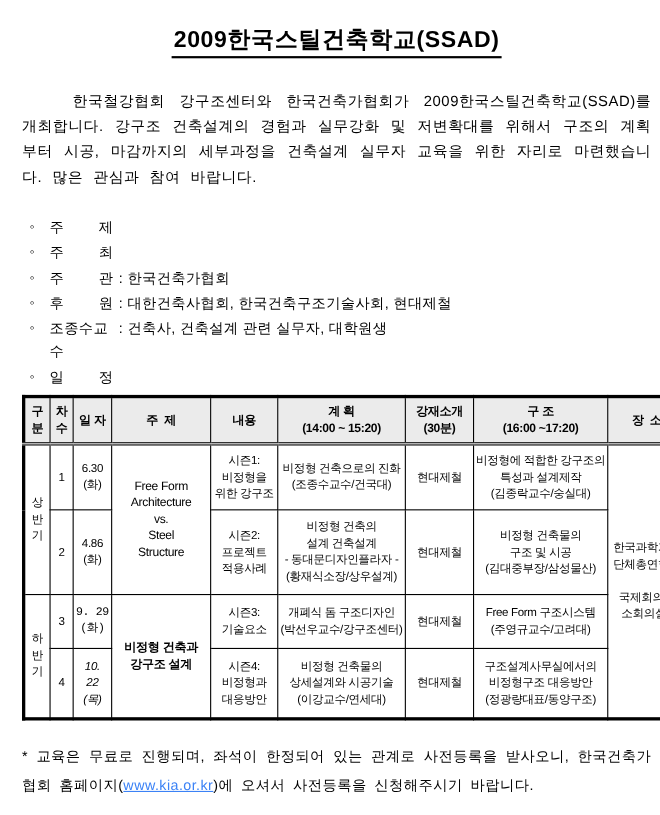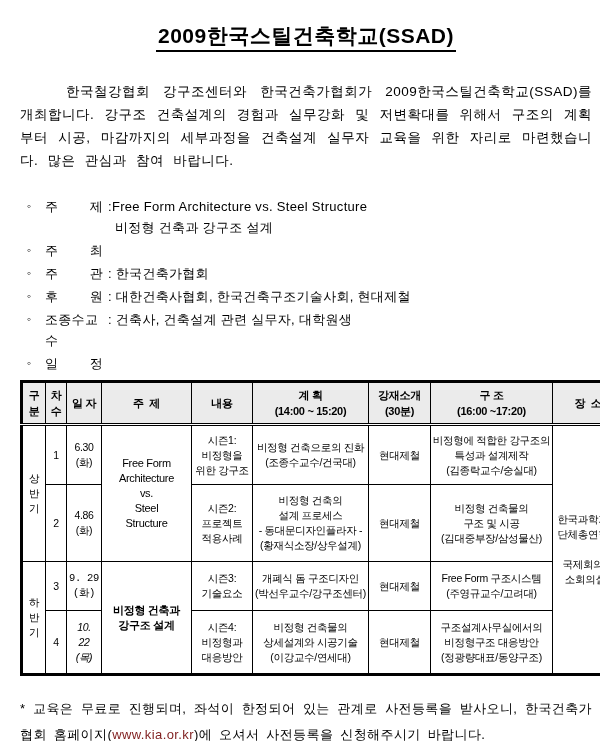--- a/index.html
+++ b/index.html
@@ -55,39 +55,38 @@
   }
   .cell-theme-first{border-bottom-style:hidden;font-size:11px;}
   .cell-theme-second{border-top-style:hidden;font-weight:bold;font-size:11px;}
   .r1{height:52px;} .r2{height:70px;} .r3{height:42px;font-family:Liberation Mono, monospace;} .r4{height:56px;font-style:italic;}
 
   .note{
     font-size:13px;line-height:26px;text-align:justify;
     letter-spacing:0.4px;word-spacing:3px;
     margin:20px 0 0 0;
   }
-  .note .doc-link{color:#7f1d1d;cursor:pointer;}
+  .note .doc-link{color:#3b82f6;text-decoration:underline;cursor:pointer;}
 </style>
 </head>
 <body>
 
 <div class="page">
 
   <div class="doc-title">
     <span>2009한국스틸건축학교(SSAD)</span>
   </div>
 
   <p class="intro">한국철강협회 강구조센터와 한국건축가협회가 2009한국스틸건축학교(SSAD)를 개최합니다. 강구조 건축설계의 경험과 실무강화 및 저변확대를 위해서 구조의 계획부터 시공, 마감까지의 세부과정을 건축설계 실무자 교육을 위한 자리로 마련했습니다. 많은 관심과 참여 바랍니다.</p>
 
   <div class="olist">
 
     <div class="oitem">
       <span class="o-circ">◦</span>
       <span class="o-label">주 제</span>
-      <span class="o-val"><span>:Free Form Architecture vs. Steel Structure</span><span class="o-val2">비정형 건축과 강구조 설계</span></span>
     </div>
 
     <div class="oitem">
       <span class="o-circ">◦</span>
       <span class="o-label">주 최</span>
     </div>
 
     <div class="oitem">
       <span class="o-circ">◦</span>
       <span class="o-label">주 관</span>
@@ -173,21 +172,21 @@
 소회의실2</td>
       </tr>
       <tr>
         <td>2</td>
         <td class="r2">4.86
 (화)</td>
         <td>시즌2:
 프로젝트
 적용사례</td>
         <td>비정형 건축의
-설계 프로세스
+설계 건축설계
 - 동대문디자인플라자 -
 (황재식소장/상우설계)</td>
         <td>현대제철</td>
         <td>비정형 건축물의
 구조 및 시공
 (김대중부장/삼성물산)</td>
       </tr>
       <tr>
         <td rowspan="2">하
 반

